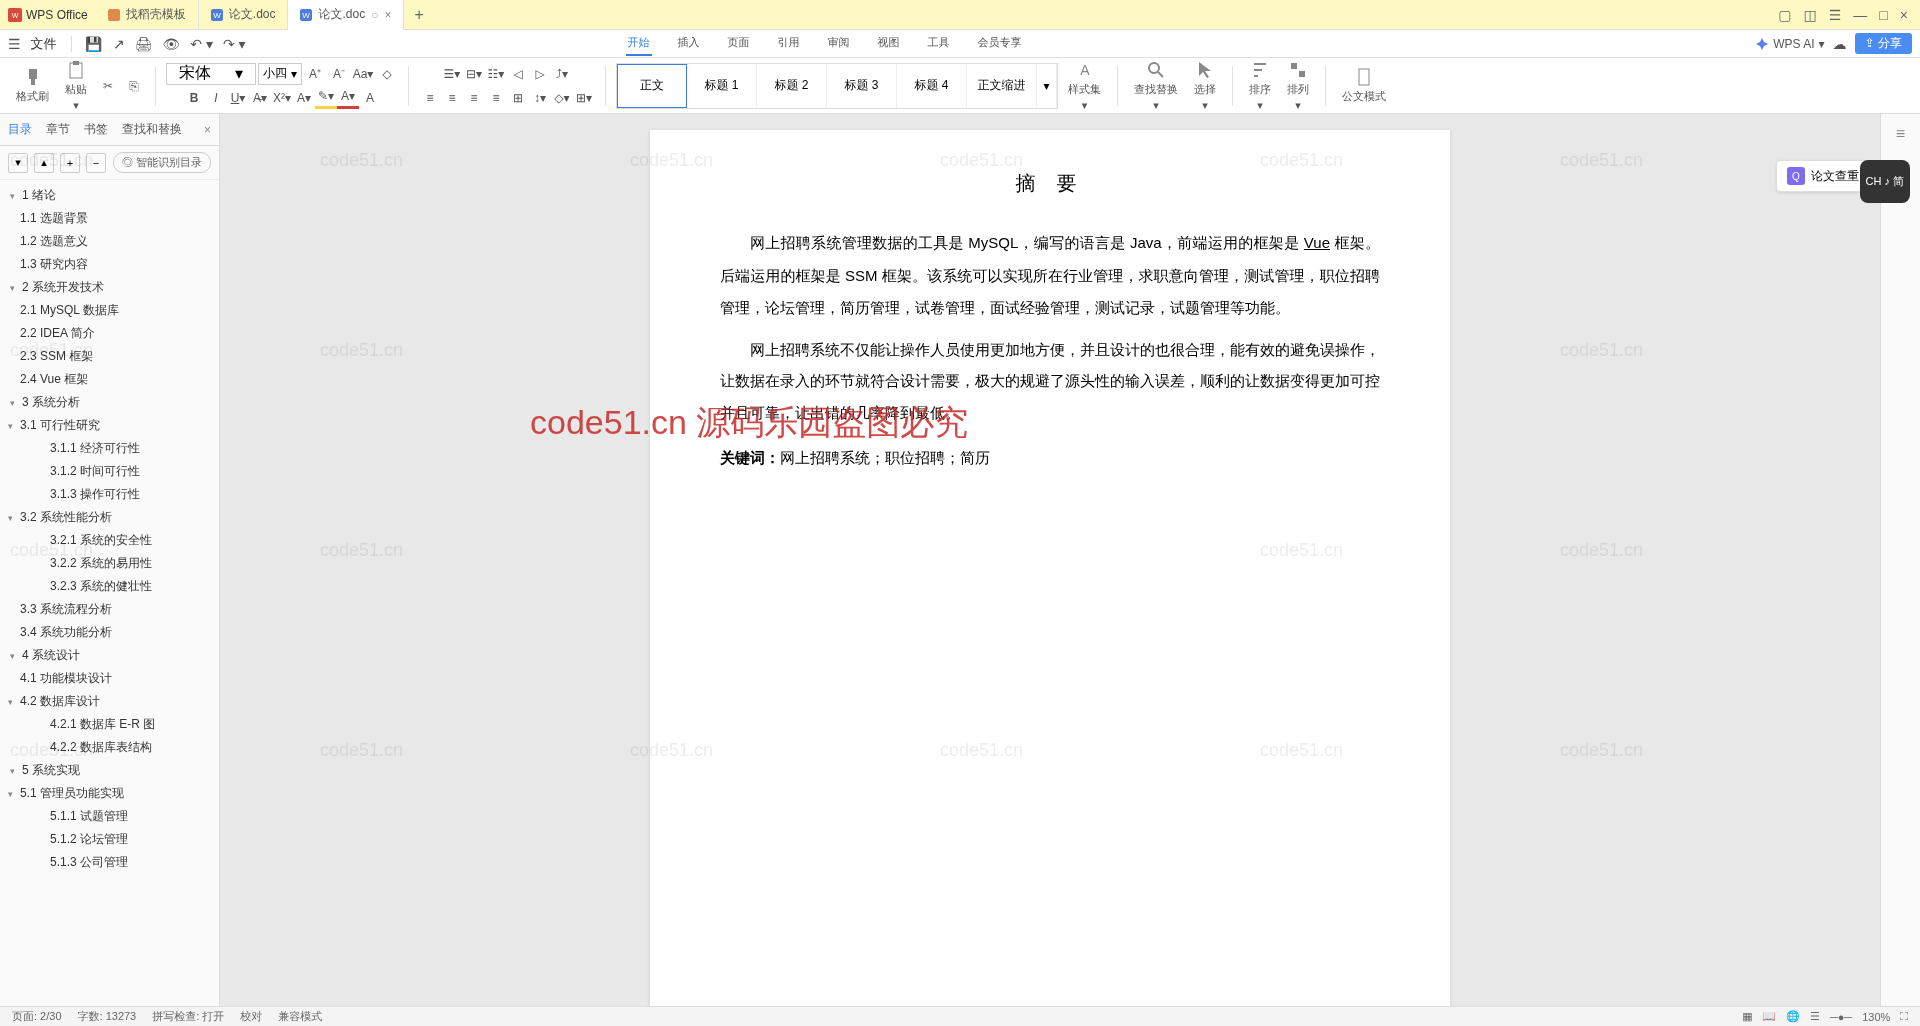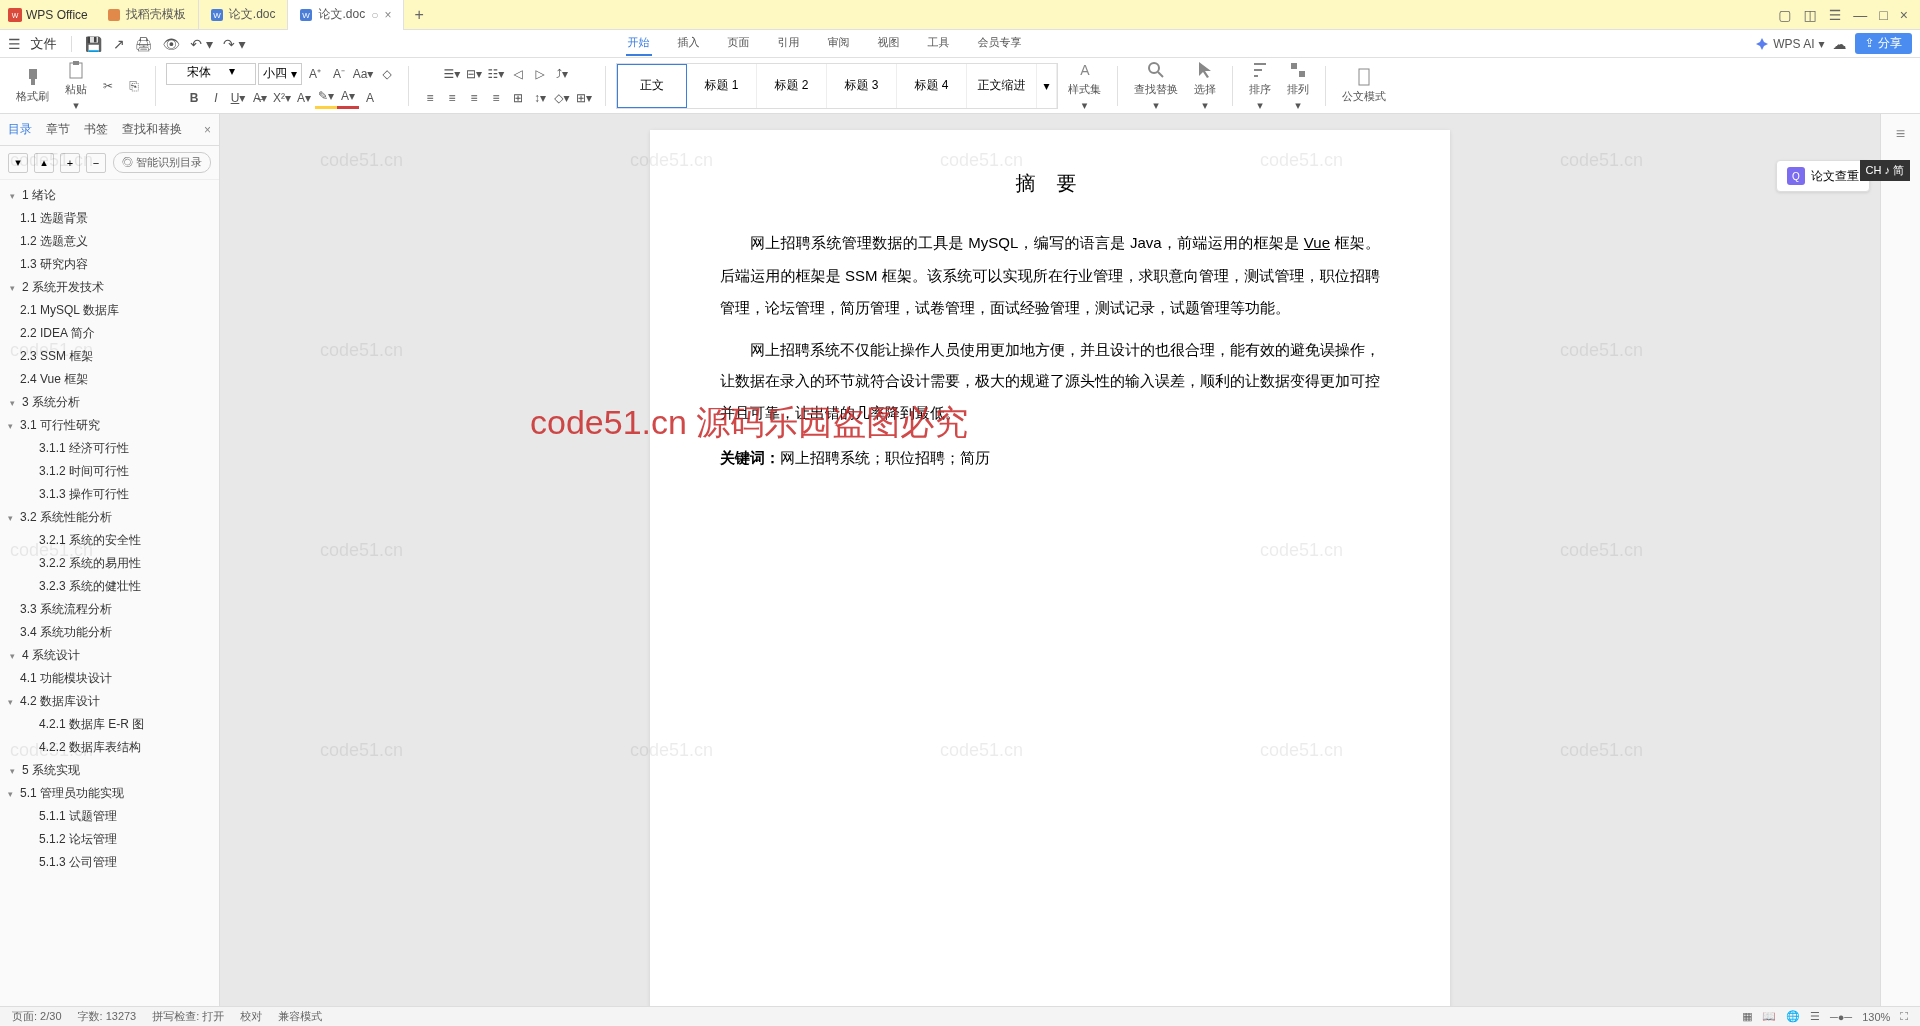--- a/index.html
+++ b/index.html
@@ -31,21 +31,21 @@
 .wps-ai { display: flex; align-items: center; gap: 4px; font-size: 12px; color: #555; }
 .share-btn { background: #4a8cf0; color: #fff; padding: 2px 10px; border-radius: 3px; font-size: 12px; cursor: pointer; }
 
 
 .ribbon { height: 56px; background: #fff; display: flex; align-items: center; border-bottom: 1px solid #ddd; padding: 0 10px; gap: 4px; }
 .ribbon-group { display: flex; align-items: center; gap: 4px; }
 .ribbon-btn-lg { display: flex; flex-direction: column; align-items: center; font-size: 11px; color: #555; cursor: pointer; padding: 2px 6px; gap: 2px; }
 .ribbon-btn-lg svg { width: 20px; height: 20px; }
 .ribbon-vdiv { width: 1px; height: 40px; background: #e0e0e0; margin: 0 6px; }
 .font-select { display: flex; gap: 2px; }
-.font-name { width: 90px; height: 22px; border: 1px solid #ccc; font-size: 12px; padding: 0 20px; display: flex; align-items: flex-start; justify-content: space-between; }
+.font-name { width: 90px; height: 22px; border: 1px solid #ccc; font-size: 16px; padding: 0 12px; display: flex; align-items: center; justify-content: space-between; }
 .font-size { width: 44px; height: 22px; border: 1px solid #ccc; font-size: 12px; padding: 0 4px; display: flex; align-items: center; justify-content: space-between; }
 .font-btn { width: 22px; height: 22px; display: flex; align-items: center; justify-content: center; font-size: 12px; cursor: pointer; color: #555; }
 .style-gallery { display: flex; border: 1px solid #ddd; }
 .style-item { width: 70px; height: 44px; display: flex; align-items: center; justify-content: center; font-size: 12px; border-right: 1px solid #eee; cursor: pointer; }
 .style-item.active { border: 1px solid #3a7ee0; }
 
 
 .main { display: flex; height: calc(100% - 30px - 28px - 56px - 20px); }
 
 
@@ -54,38 +54,38 @@
 .side-tab { cursor: pointer; color: #555; }
 .side-tab.active { color: #3a7ee0; font-weight: 500; }
 .side-close { margin-left: auto; cursor: pointer; color: #888; }
 .side-tools { display: flex; align-items: center; gap: 6px; padding: 6px 8px; border-bottom: 1px solid #eee; }
 .side-tool { width: 20px; height: 20px; border: 1px solid #ccc; display: flex; align-items: center; justify-content: center; font-size: 11px; cursor: pointer; border-radius: 2px; }
 .side-smart { margin-left: auto; font-size: 11px; border: 1px solid #ccc; padding: 2px 8px; border-radius: 10px; cursor: pointer; color: #666; }
 .outline { flex: 1; overflow-y: auto; padding: 4px 0; font-size: 12px; }
 .outline-item { padding: 3px 8px; cursor: pointer; color: #333; display: flex; align-items: center; }
 .oi-l1 { padding-left: 10px; }
 .oi-l2 { }
-.oi-l3 { padding-left: 27px; }
+.oi-l3 { padding-left: 38px; }
 .toggle { width: 12px; display: inline-block; color: #888; font-size: 9px; }
 
 
 .doc-area { flex: 1; background: #e8e8e8; overflow: auto; position: relative; }
 .page { width: 800px; min-height: 900px; background: #fff; margin: 16px auto; padding: 40px 70px; box-shadow: 0 1px 4px rgba(0,0,0,0.1); position: relative; }
 .doc-title { text-align: center; font-size: 20px; font-family: "SimSun", serif; letter-spacing: 8px; margin-bottom: 30px; }
 .doc-para { font-size: 15px; line-height: 2.1; font-family: "SimSun", serif; text-indent: 2em; text-align: justify; margin-bottom: 10px; }
 .doc-kw { font-size: 15px; font-family: "SimSun", serif; margin-top: 20px; }
 .doc-kw b { font-weight: bold; }
 .underline { text-decoration: underline; }
 
 
 .right-rail { width: 40px; background: #fafafa; border-left: 1px solid #ddd; display: flex; flex-direction: column; align-items: center; padding-top: 8px; gap: 12px; }
 .rail-btn { width: 24px; height: 24px; cursor: pointer; color: #888; display: flex; align-items: center; justify-content: center; }
 .check-dup { position: absolute; right: 50px; top: 160px; background: #fff; border: 1px solid #ddd; border-radius: 4px; padding: 6px 10px; font-size: 12px; display: flex; align-items: center; gap: 6px; box-shadow: 0 1px 3px rgba(0,0,0,0.1); }
 .check-dup-icon { width: 18px; height: 18px; background: #7b6cf0; border-radius: 3px; display: flex; align-items: center; justify-content: center; color: #fff; font-size: 10px; }
-.ime-badge { position: absolute; right: 10px; top: 160px; background: #333; color: #fff; font-size: 11px; padding: 3px 6px; border-radius: 0; }
+.ime-badge { position: absolute; right: 10px; top: 160px; background: #333; color: #fff; font-size: 11px; padding: 14px 6px; border-radius: 8px; }
 
 
 .watermark { position: absolute; color: rgba(0,0,0,0.08); font-size: 18px; pointer-events: none; font-family: Arial; }
 .wm-red { position: absolute; color: rgba(200,40,40,0.85); font-size: 34px; top: 400px; left: 530px; pointer-events: none; font-weight: 500; white-space: nowrap; z-index: 10; }
 
 
 .status-bar { height: 20px; background: #f4f4f4; border-top: 1px solid #ddd; display: flex; align-items: center; font-size: 11px; color: #666; padding: 0 12px; gap: 16px; }
 .status-right { margin-left: auto; display: flex; gap: 10px; align-items: center; }
 </style>
 </head>

